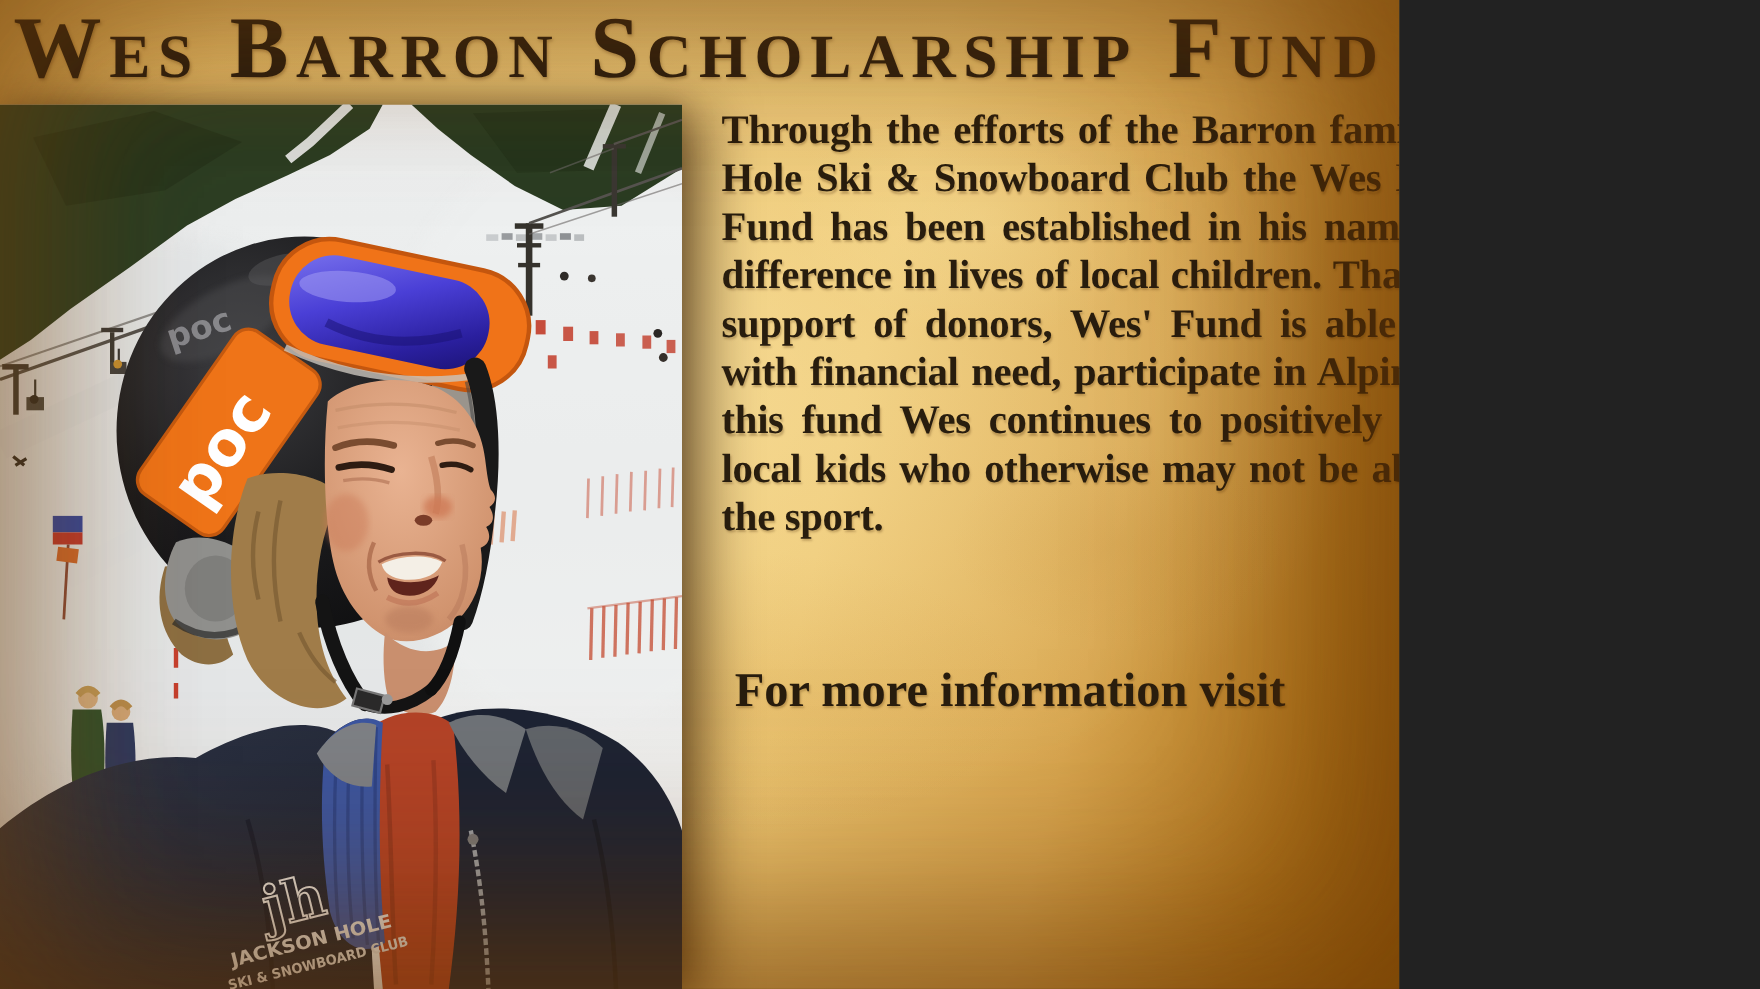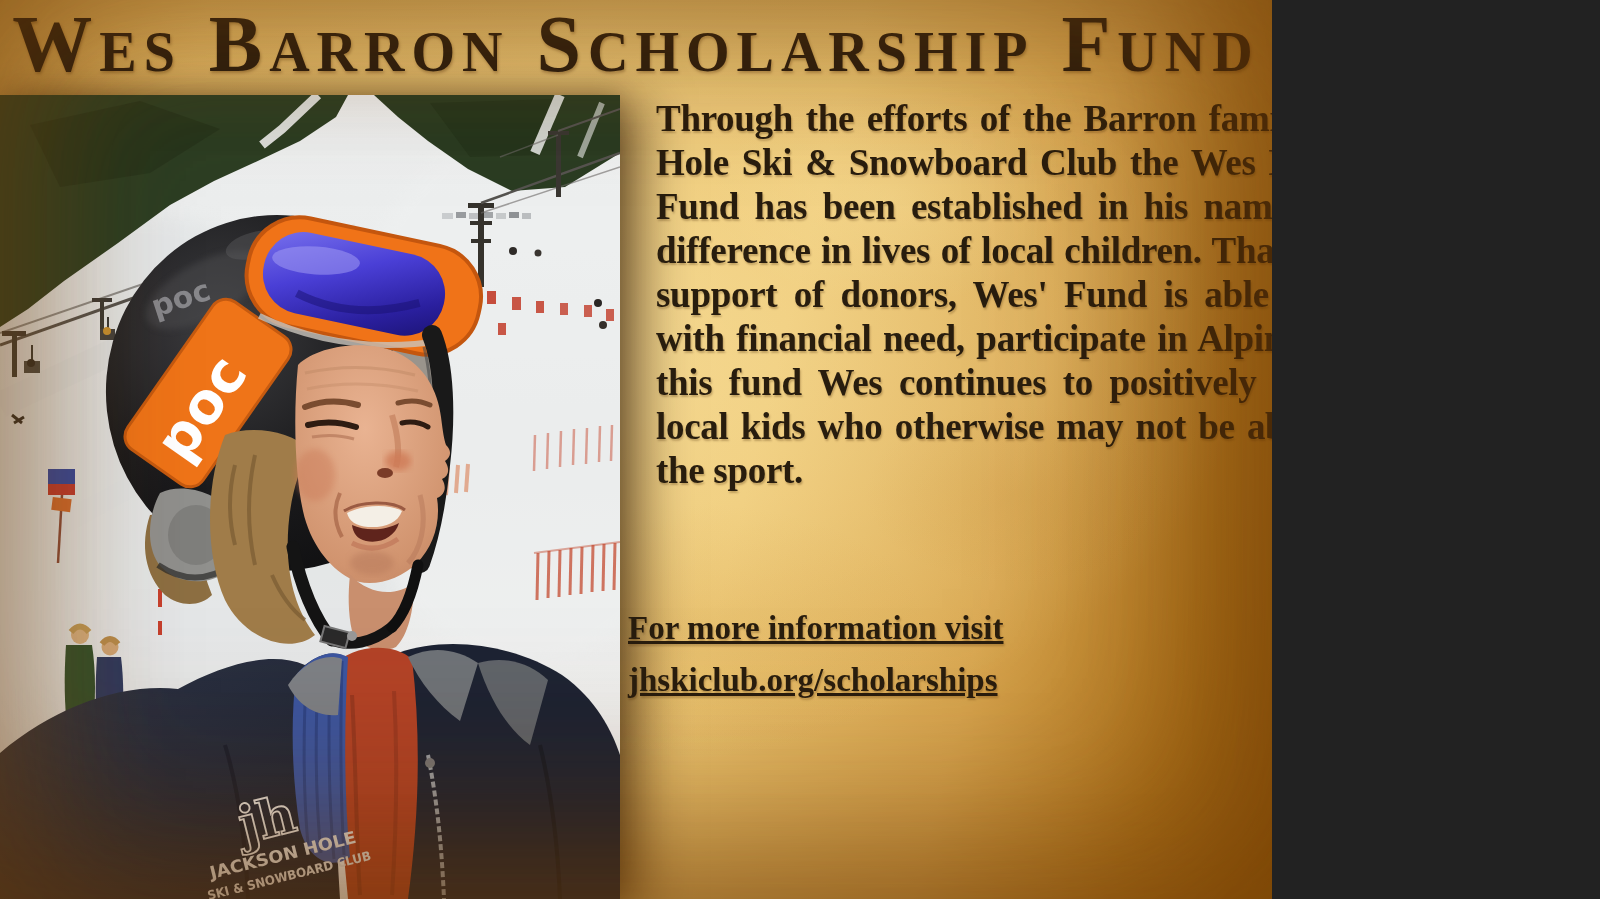--- a/index.html
+++ b/index.html
@@ -17,22 +17,22 @@
                inset 50px 25px 130px rgba(125,75,12,.22);}
   .title{position:absolute;left:0;right:0;top:-6px;height:100px;display:flex;align-items:center;justify-content:center;
     font-variant:small-caps;font-weight:700;font-size:80px;letter-spacing:7px;color:#241a10;white-space:nowrap;
     text-shadow:1px 2px 3px rgba(70,35,0,.35);z-index:3;}
   .photo{position:absolute;left:0;top:95px;width:620px;height:804px;z-index:2;
     box-shadow:22px 10px 45px 2px rgba(45,22,2,.55), 0 0 25px rgba(45,22,2,.35);}
   .photo svg{display:block;}
   .body-text{position:absolute;left:656px;top:97px;width:922px;z-index:3;
     font-size:37px;line-height:44px;font-weight:700;color:#281d0e;text-align:justify;letter-spacing:-.3px;
     text-shadow:1px 2px 2px rgba(70,35,0,.28);}
-  .info{position:absolute;left:628px;top:602px;z-index:3;font-weight:700;font-size:33px;line-height:52px;color:#281d0e;
-    text-shadow:1px 2px 2px rgba(70,35,0,.28);text-decoration:underline;}
+  .info{position:absolute;left:668px;top:602px;z-index:3;font-weight:700;font-size:44px;line-height:52px;color:#281d0e;
+    text-shadow:1px 2px 2px rgba(70,35,0,.28);}
   .jh-logo{position:absolute;left:650px;top:750px;width:620px;height:149px;z-index:3;}
   .us-logo{position:absolute;left:1310px;top:680px;width:230px;height:219px;z-index:3;}
   .serif-logo{font-family:"DejaVu Serif",serif;font-weight:700;}
   .sans-logo{font-family:"DejaVu Sans",sans-serif;font-weight:700;}
 </style>
 </head>
 <body>
 
 <div class="poster">
 
@@ -291,19 +291,18 @@
         </g>
       </g>
     </g>
   </svg>
   </div>
 
   <div class="body-text">Through the efforts of the Barron family and the Jackson Hole Ski &amp; Snowboard Club the Wes Barron Scholarship Fund has been established in his name, and is making a difference in lives of local children. Thanks to the generous support of donors, Wes' Fund is able to help local kids, with financial need, participate in Alpine Racing. Through this fund Wes continues to positively impact and inspire local kids who otherwise may not be able to participate in the sport.</div>
 
   <div class="info">
     <div>For more information visit</div>
-    <div>jhskiclub.org/scholarships</div>
   </div>
 
 
 
   <div class="vignette"></div>
 </div>
 
 </body></html>

